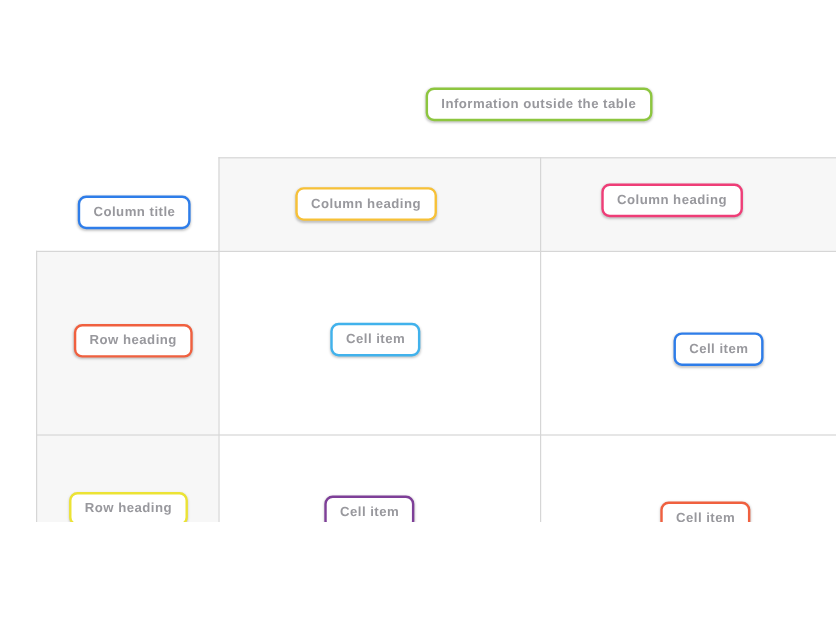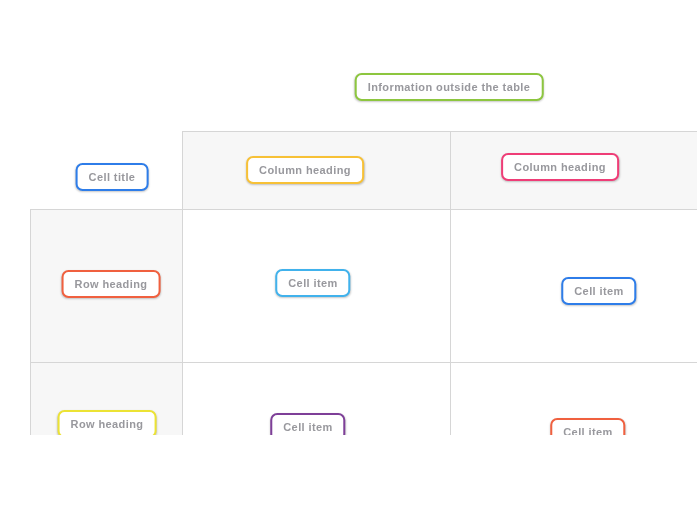--- a/index.html
+++ b/index.html
@@ -44,21 +44,21 @@
   <div class="hline" style="left:182px; top:131px; width:515px;"></div>
   <div class="hline" style="left:30px; top:209px; width:667px;"></div>
   <div class="hline" style="left:30px; top:362px; width:667px;"></div>
   <div class="hline" style="left:30px; top:514px; width:667px;"></div>
   <div class="vline" style="left:30px; top:209px; height:305px;"></div>
   <div class="vline" style="left:182px; top:131px; height:383px;"></div>
   <div class="vline" style="left:450px; top:131px; height:383px;"></div>
 
   <div class="node" style="left: 449px; top: 87px; border-color: rgb(141, 198, 63);">Information outside the table</div>
 
-  <div class="node" style="left: 112px; top: 177px; border-color: rgb(46, 125, 233);">Cell title</div>
+  <div class="node" style="left: 112px; top: 177px; border-color: rgb(46, 125, 233);">Column title</div>
 
   <div class="node" style="left: 305px; top: 170px; border-color: rgb(247, 193, 55);">Column heading</div>
 
   <div class="node" style="left: 560px; top: 167px; border-color: rgb(239, 61, 119);">Column heading</div>
 
   <div class="node" style="left: 111px; top: 284px; border-color: rgb(240, 96, 63);">Row heading</div>
 
   <div class="node" style="left: 313px; top: 283px; border-color: rgb(65, 178, 236);">Cell item</div>
 
   <div class="node" style="left: 599px; top: 291px; border-color: rgb(46, 125, 233);">Cell item</div>

